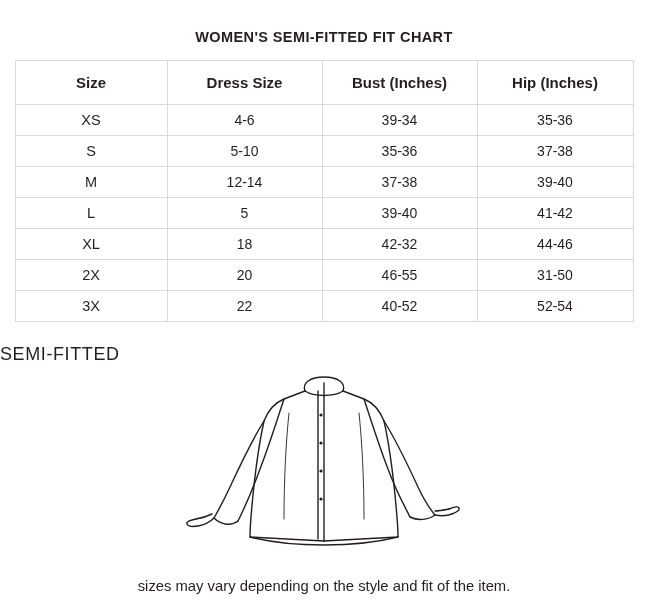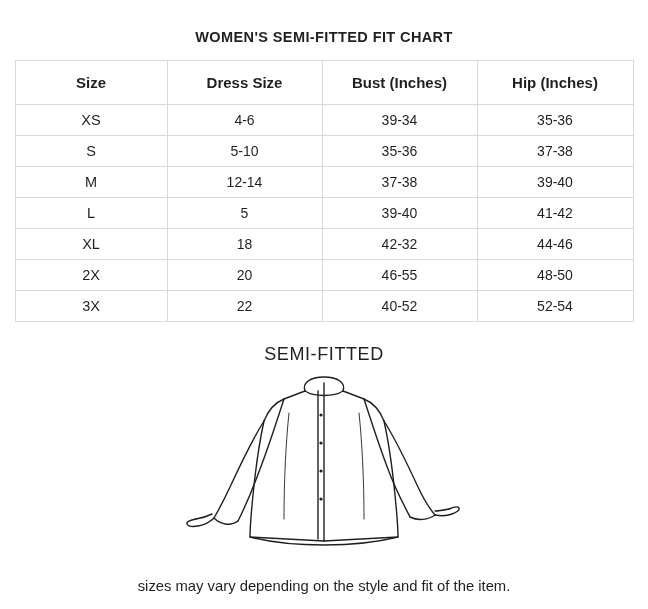--- a/index.html
+++ b/index.html
@@ -55,21 +55,21 @@
   table.fit-table td.size-cell {
     font-weight: normal;
     font-size: 14.5px;
   }
   .col-size { width: 152px; }
   .col-dress { width: 155px; }
   .col-bust { width: 155px; }
   .col-hip { width: 156px; }
 
   .figure-title {
-    text-align: center;
+    text-align: left;
     font-size: 18px;
     font-weight: normal;
     letter-spacing: 0.6px;
     margin-top: 22px;
     color: #231f20;
   }
   .figure-wrap {
     display: flex;
     justify-content: center;
     align-items: flex-start;
@@ -135,21 +135,21 @@
       <tr>
         <td class="size-cell">XL</td>
         <td>18</td>
         <td>42-32</td>
         <td>44-46</td>
       </tr>
       <tr>
         <td class="size-cell">2X</td>
         <td>20</td>
         <td>46-55</td>
-        <td>48-50</td>
+        <td>31-50</td>
       </tr>
       <tr>
         <td class="size-cell">3X</td>
         <td>22</td>
         <td>40-52</td>
         <td>52-54</td>
       </tr>
     </tbody>
   </table>
 

